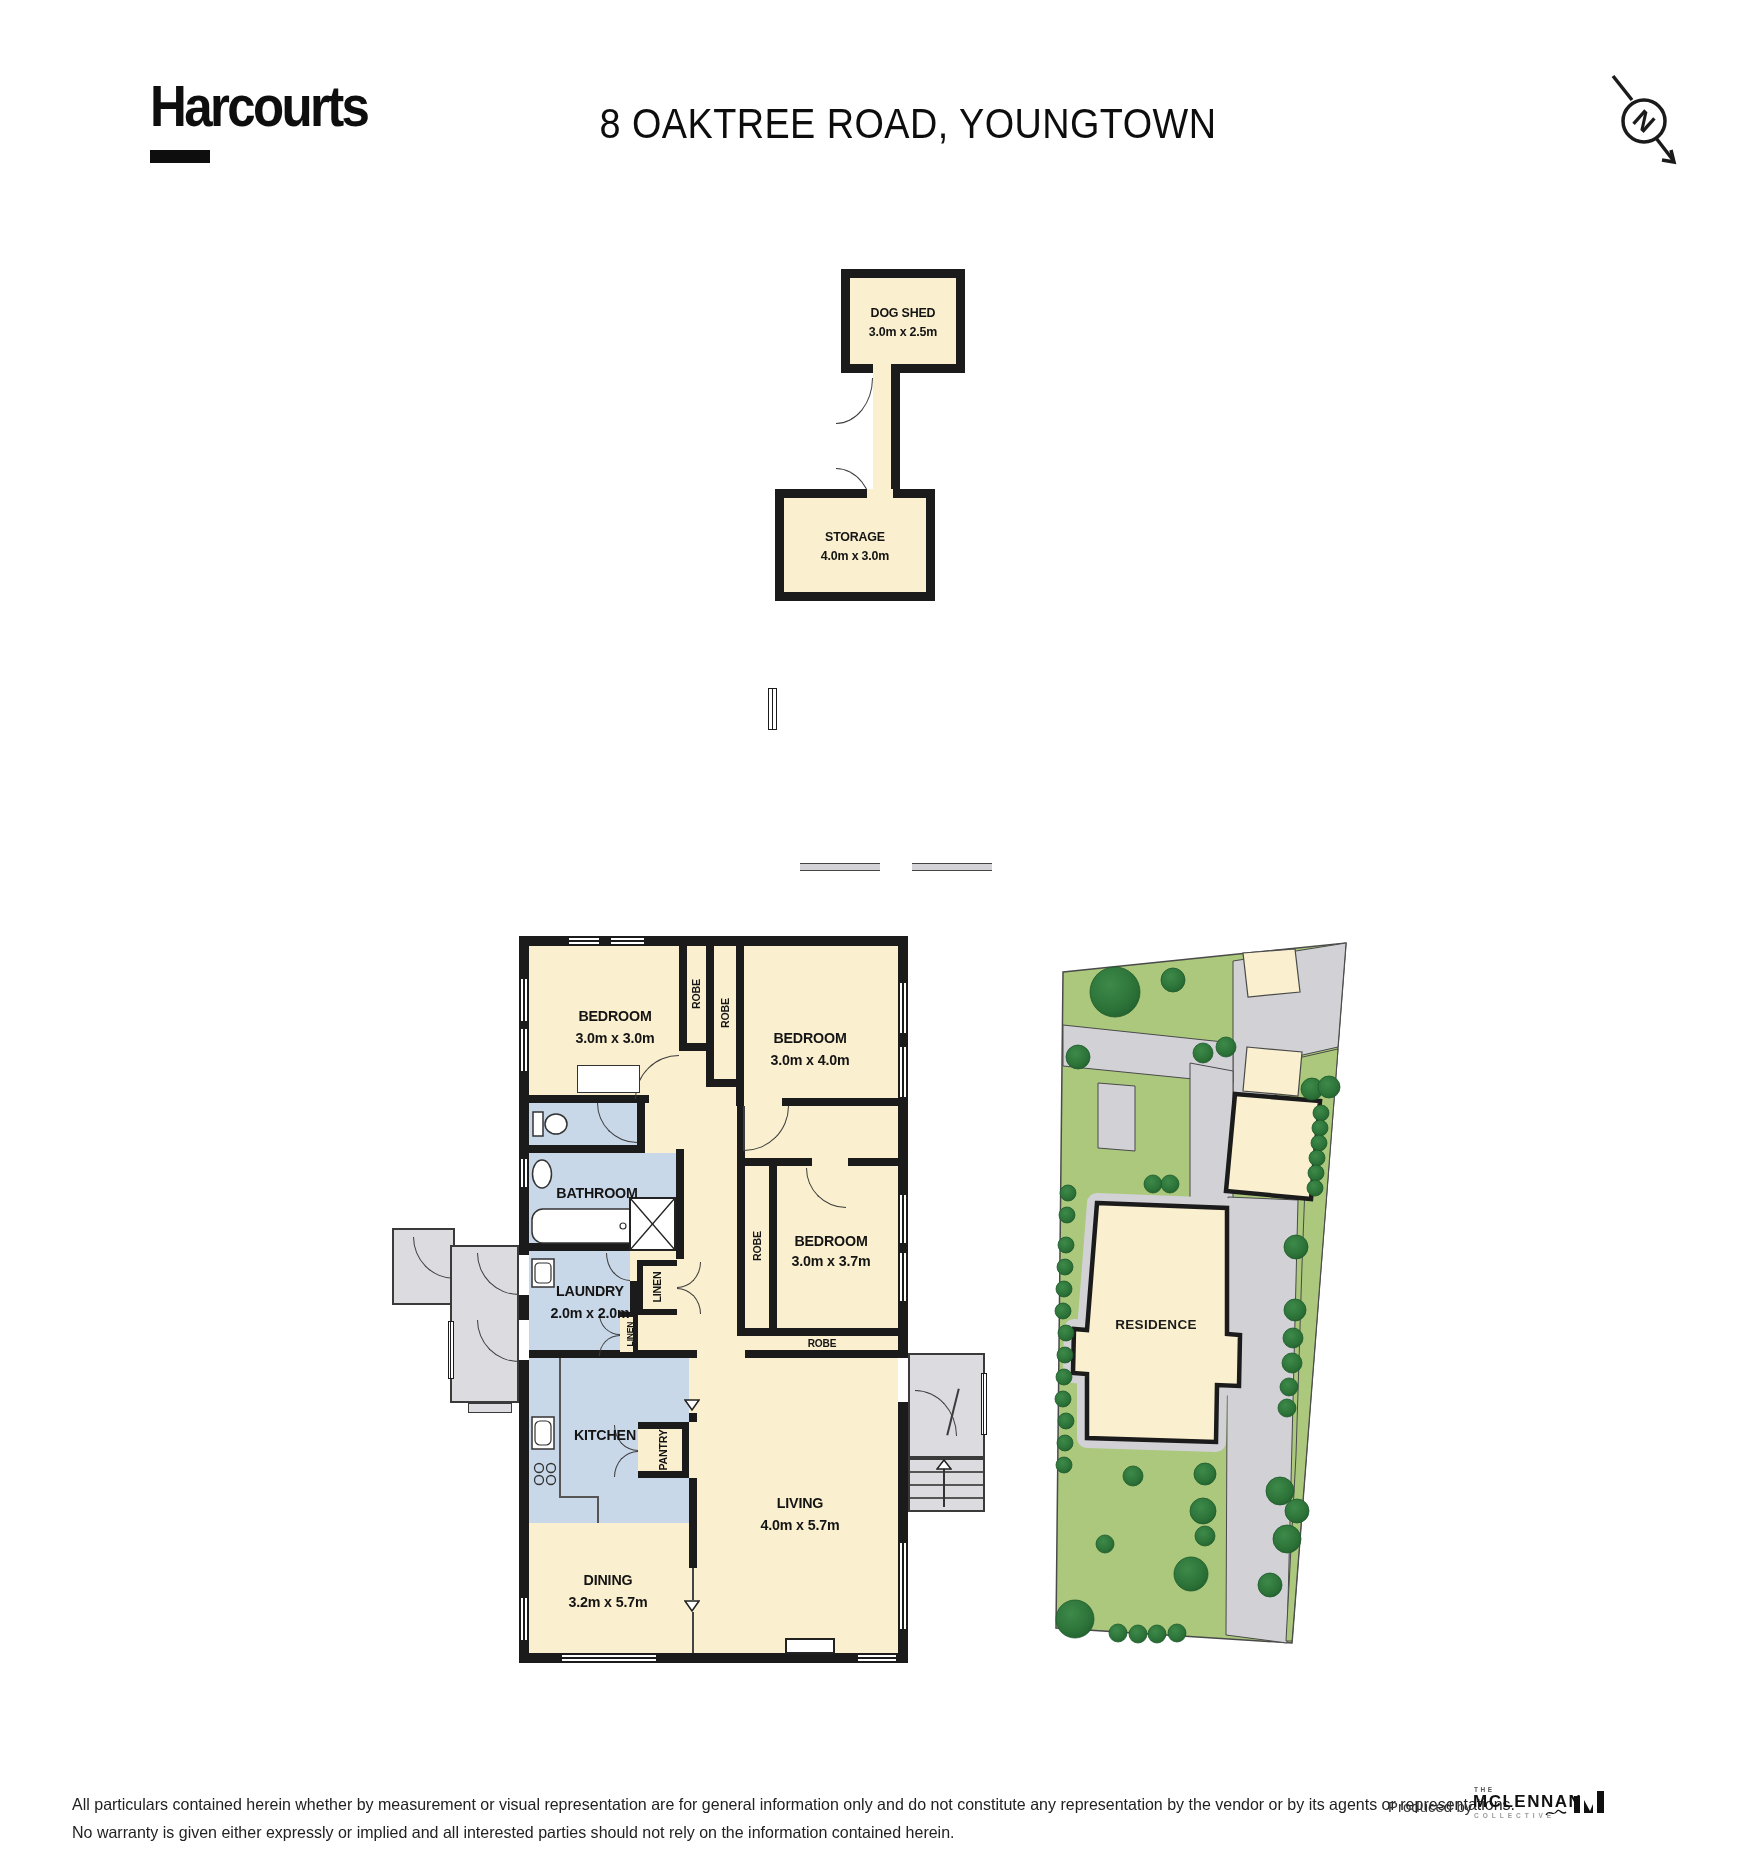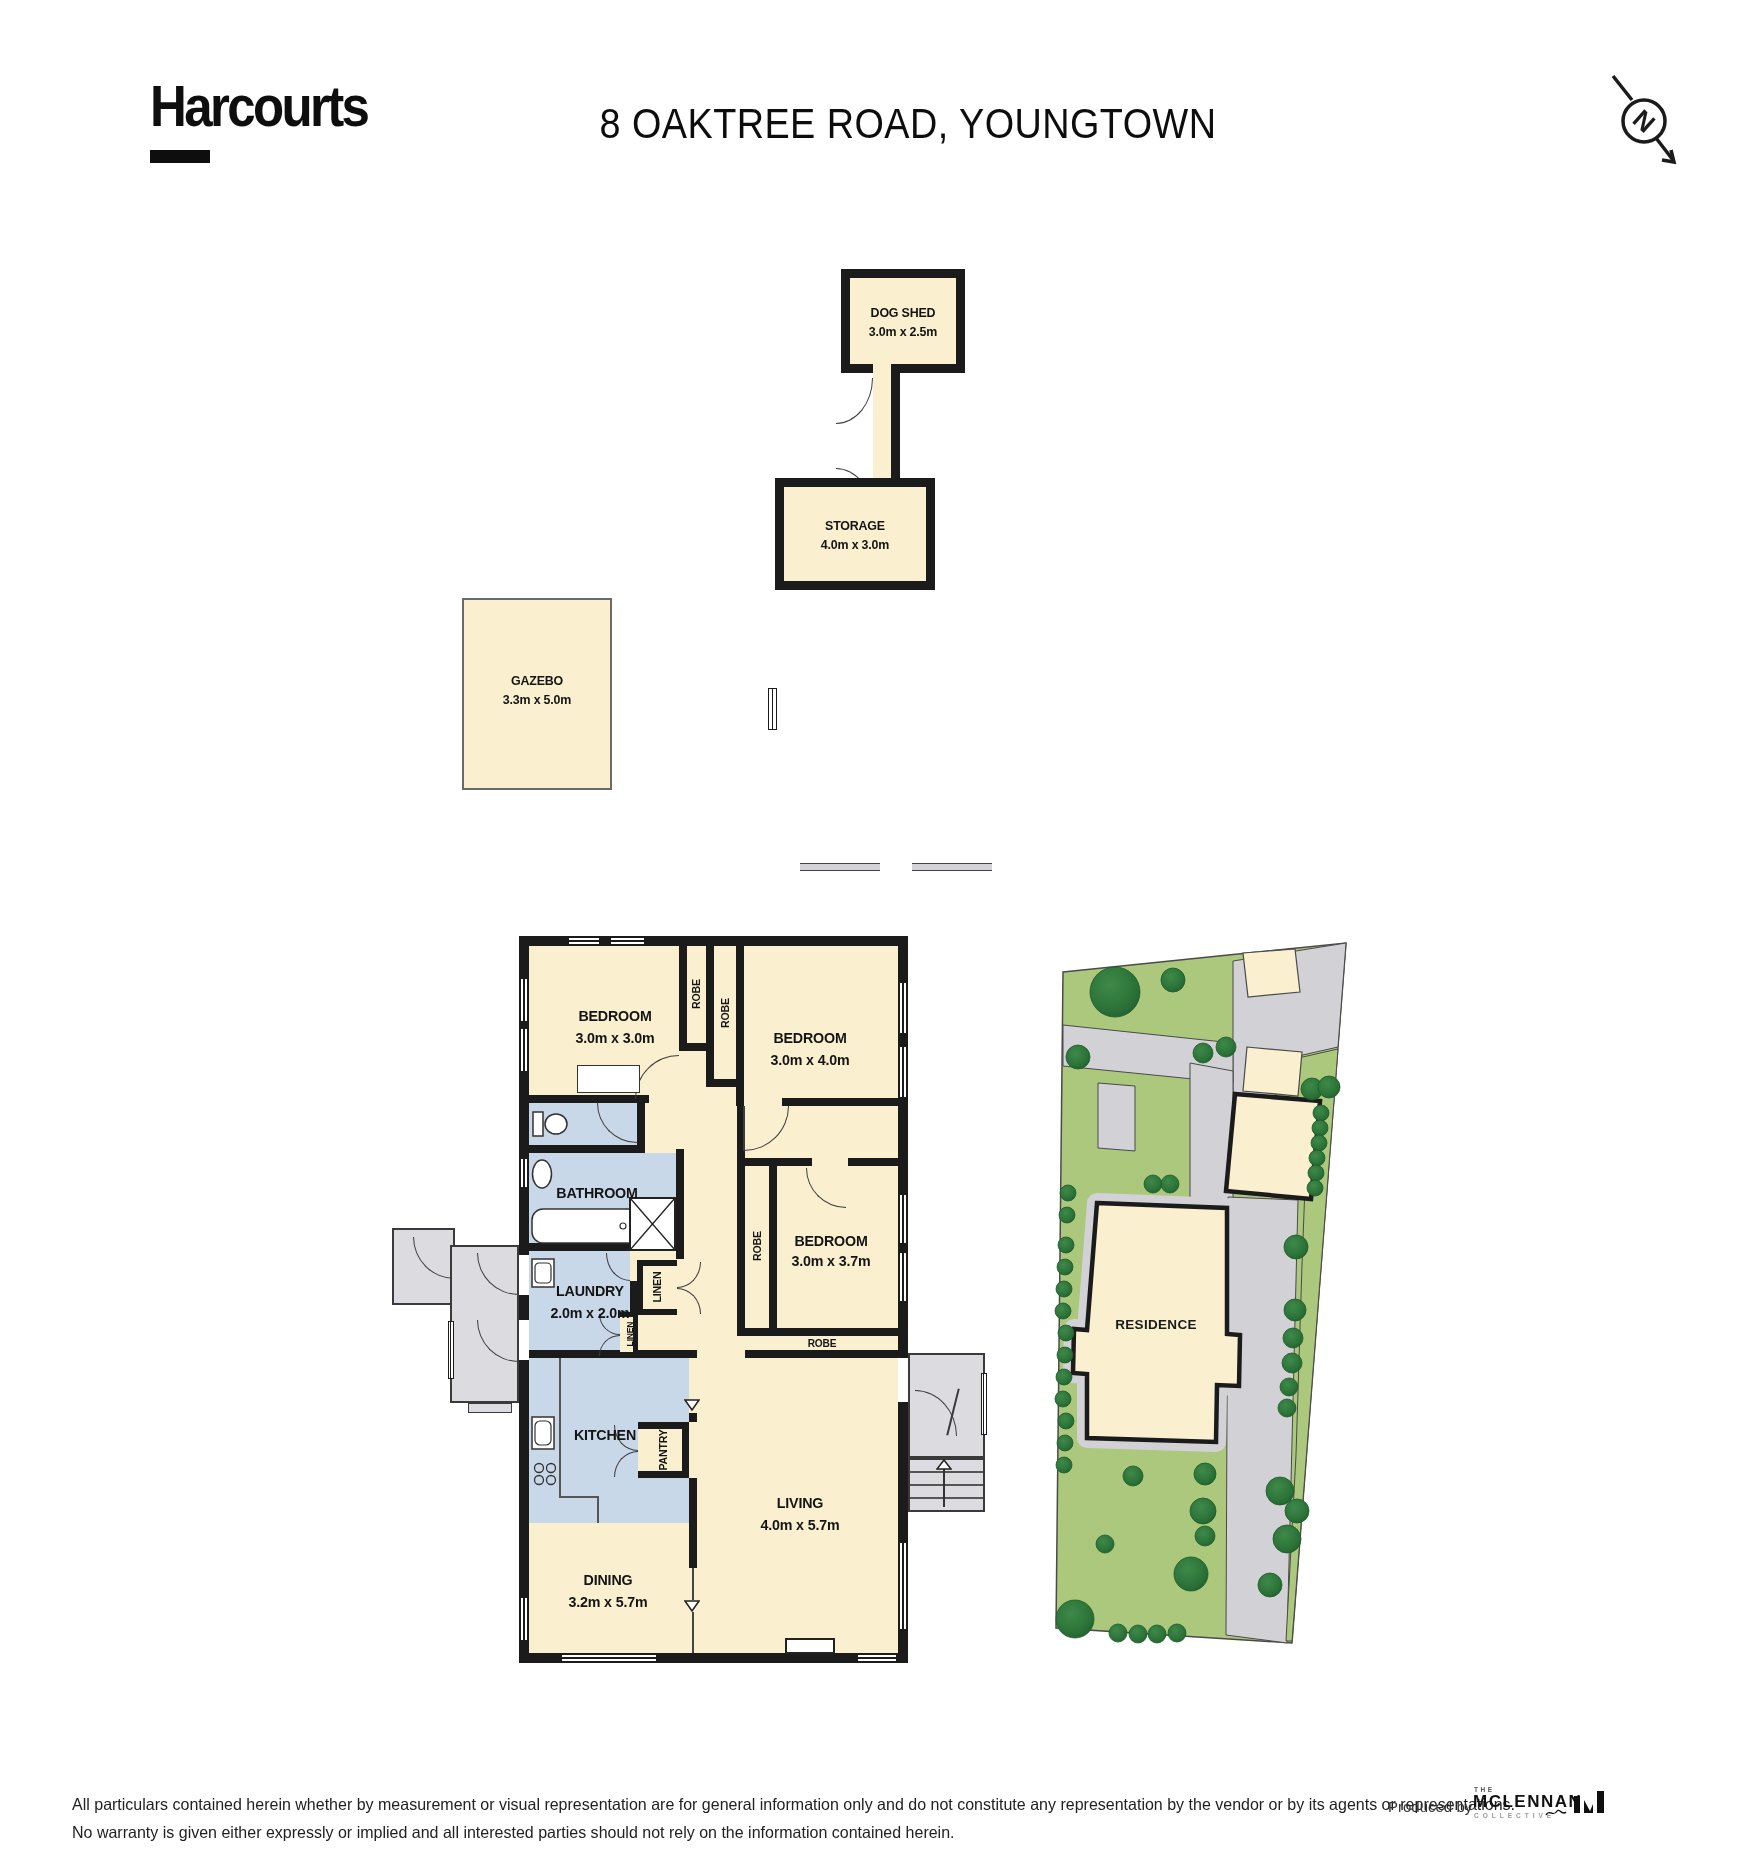--- a/index.html
+++ b/index.html
@@ -69,30 +69,26 @@
     <div class="lbl sm" style="left:53px;top:34px">DOG SHED</div>
     <div class="lbl sm" style="left:53px;top:53px">3.0m x 2.5m</div>
   </div>
   <div class="fill" style="left:873px;top:364px;width:18px;height:9px;background:var(--cream)"></div>
 
   <div class="fill" style="left:873px;top:373px;width:18px;height:117px;background:var(--cream)"></div>
   <div class="wall" style="left:891px;top:373px;width:9px;height:117px"></div>
   <div class="arc br" style="left:836px;top:378px;width:37px;height:46px"></div>
   <div class="arc tr" style="left:836px;top:468px;width:37px;height:46px"></div>
 
-  <div class="shed" style="left:775px;top:478px;width:142px;height:94px">
+  <div class="shed" style="left:775px;top:489px;width:142px;height:94px">
     <div class="lbl sm" style="left:71px;top:38px">STORAGE</div>
     <div class="lbl sm" style="left:71px;top:57px">4.0m x 3.0m</div>
   </div>
   <div class="fill" style="left:867px;top:489px;width:26px;height:9px;background:var(--cream)"></div>
 
-  <div class="gazebo">
-    <div class="lbl sm" style="left:73px;top:80px">GAZEBO</div>
-    <div class="lbl sm" style="left:73px;top:99px">3.3m x 5.0m</div>
-  </div>
 
   <div class="win win-v" style="left:768px;top:688px;width:9px;height:42px"></div>
   <div class="gdoor" style="left:800px;top:863px;width:80px;height:8px"></div>
   <div class="gdoor" style="left:912px;top:863px;width:80px;height:8px"></div>
 
   <div class="porch" style="left:392px;top:1228px;width:63px;height:77px"></div>
   <div class="arc bl" style="left:413px;top:1237px;width:42px;height:42px"></div>
   <div class="porch" style="left:450px;top:1245px;width:69px;height:158px"></div>
   <div class="win win-v" style="left:448px;top:1321px;width:6px;height:58px"></div>
   <div class="arc bl" style="left:477px;top:1253px;width:42px;height:42px"></div>

